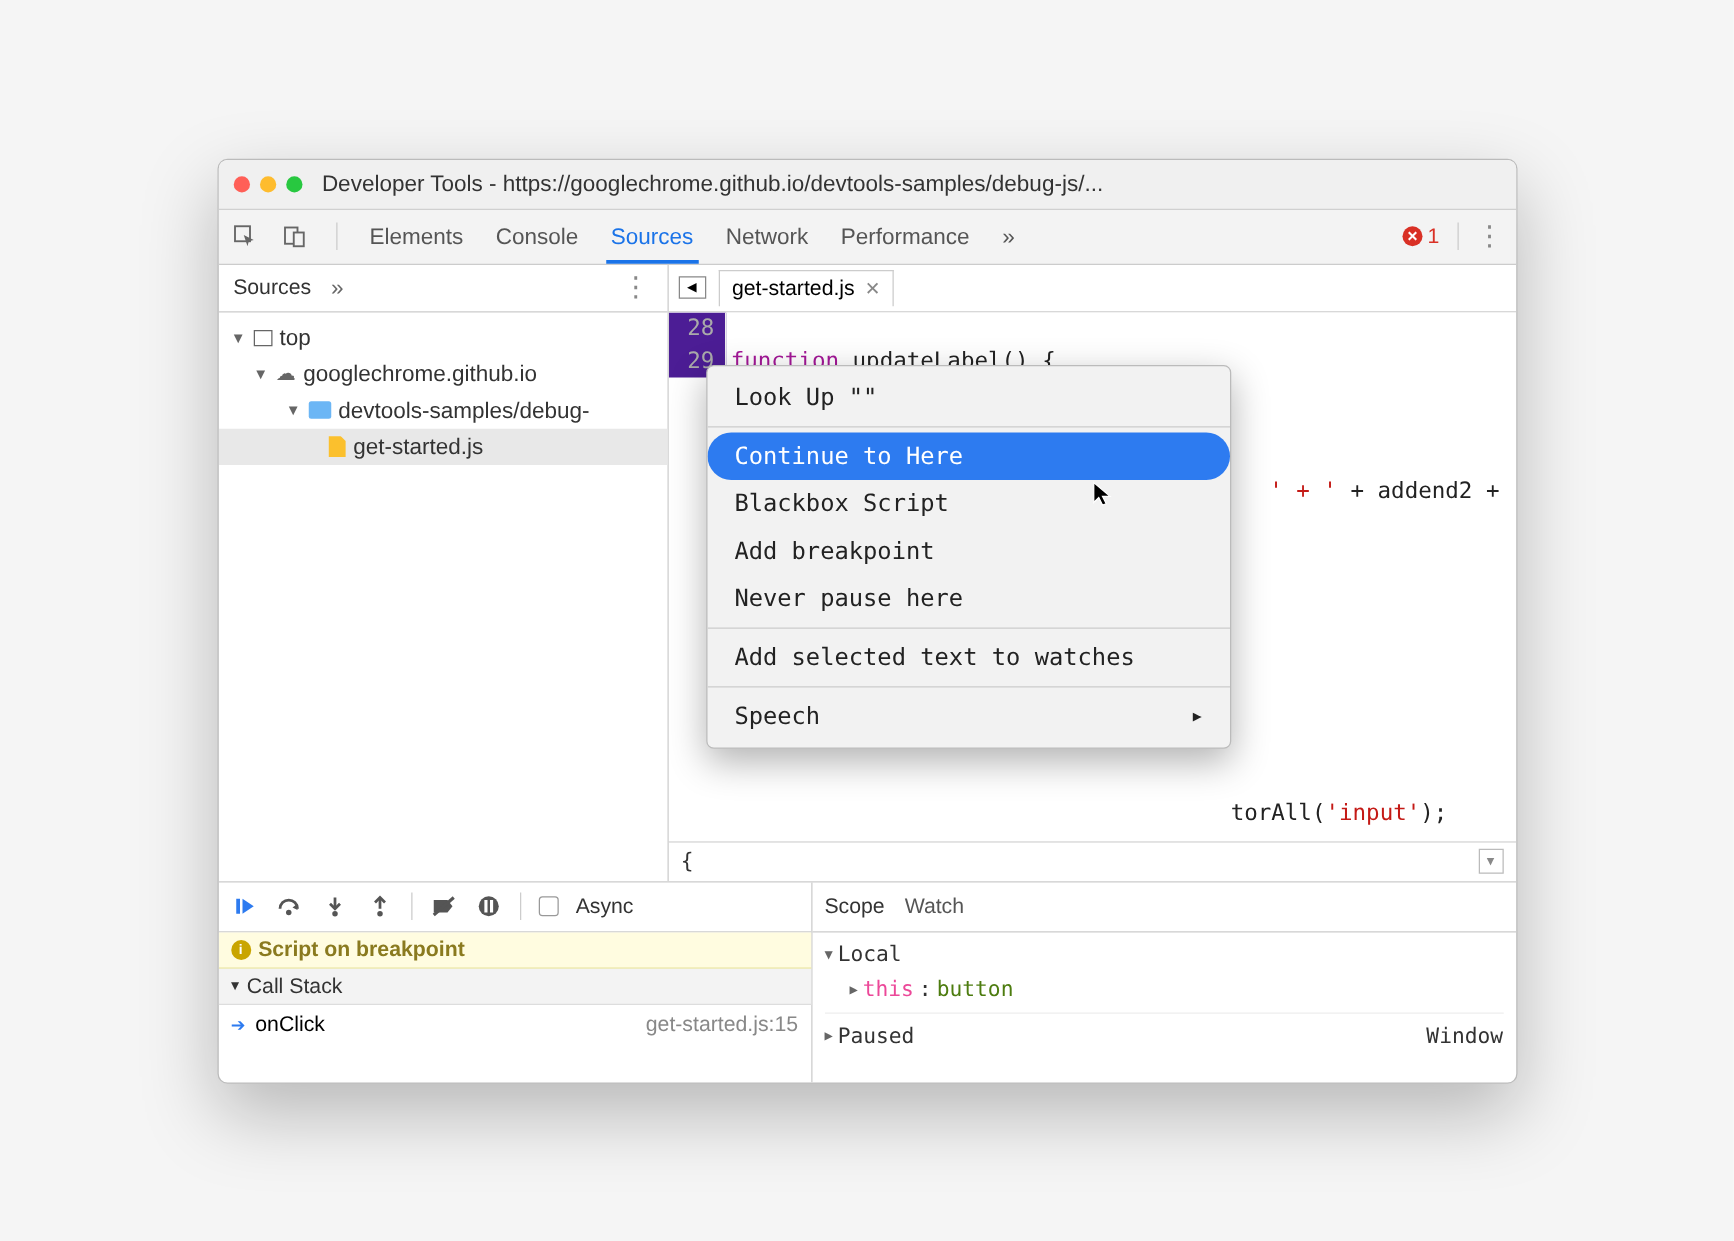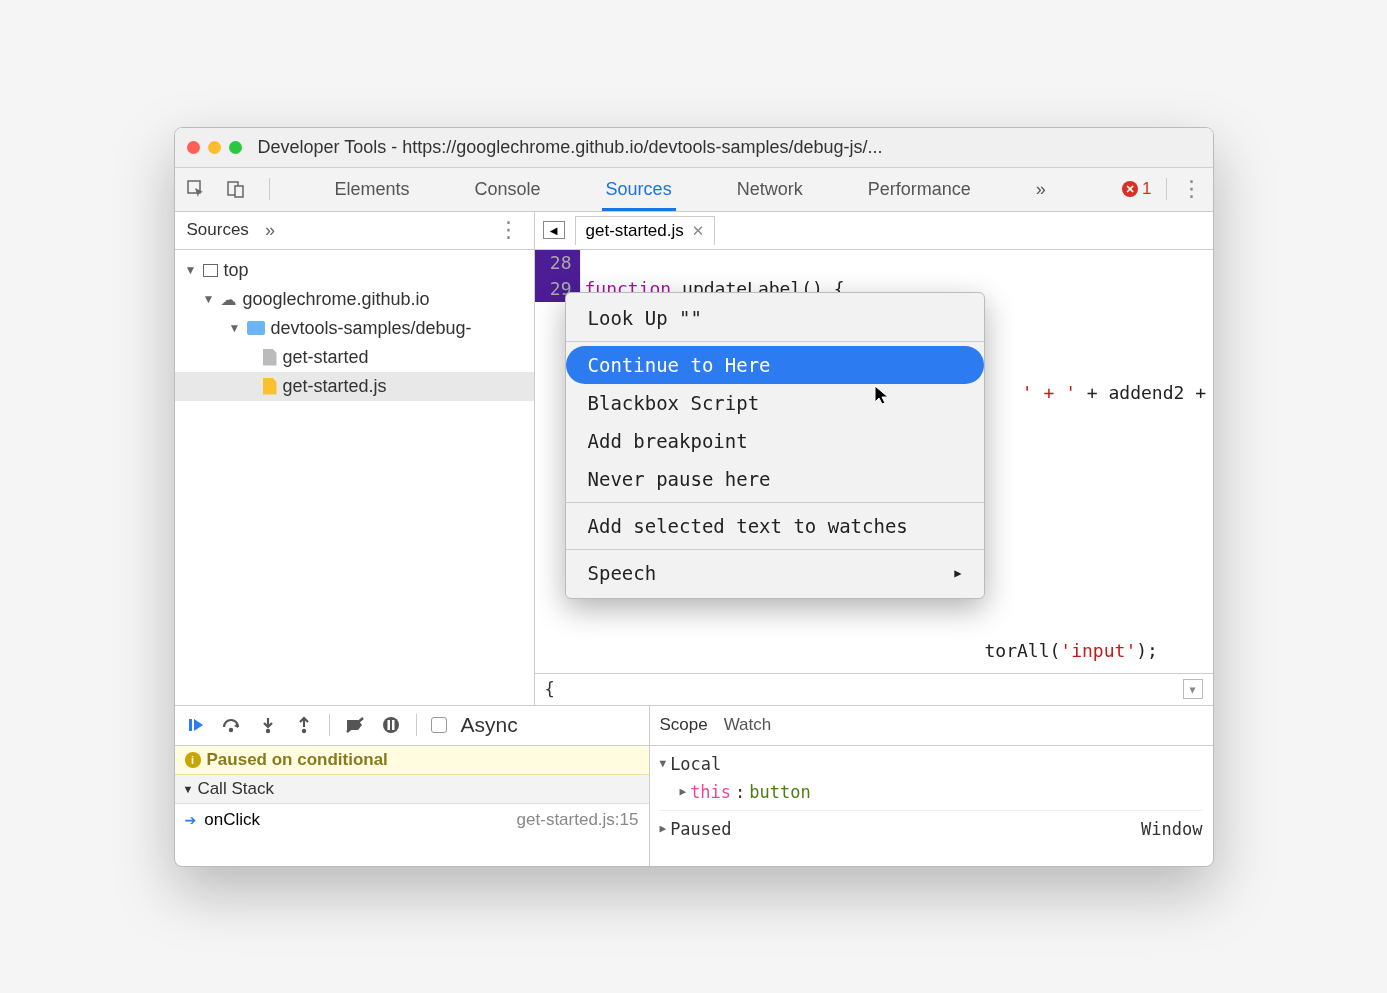--- a/index.html
+++ b/index.html
@@ -41,21 +41,21 @@
   height: 44px;
   background: #f3f3f3;
   border-bottom: 1px solid #ccc;
   display: flex;
   align-items: center;
   padding: 0 10px;
   gap: 18px;
   font-size: 18px;
   color: #555;
 }
-.tabbar .panel-tab { padding: 0 4px; cursor: default; margin-left: 39px; }
+.tabbar .panel-tab { padding: 0 4px; cursor: default; }
 .tabbar .panel-tab.active { color: #1a73e8; border-bottom: 3px solid #1a73e8; padding-bottom: 8px; margin-top: 11px;}
 .tabbar .ico { width: 22px; height: 22px; display: inline-flex; align-items: center; justify-content: center; color: #666;}
 .tabbar .sep { width:1px; height:22px; background:#ccc; margin:0 4px;}
 .tabbar .right { margin-left: auto; display: flex; align-items: center; gap: 10px; }
 .err { display:flex; align-items:center; gap:4px; color:#d93025; font-size:17px;}
 .err-icon { width:16px; height:16px; background:#d93025; border-radius:50%; color:#fff; font-size:11px; display:flex; align-items:center; justify-content:center; font-weight:bold;}
 
 .main-area { flex:1; display:flex; border-bottom:1px solid #ccc; overflow:hidden; }
 .sidebar { width: 360px; border-right:1px solid #ccc; display:flex; flex-direction:column; }
 .side-tabs { height:38px; border-bottom:1px solid #ccc; display:flex; align-items:center; padding:0 8px; gap:12px; font-size:17px; color:#333;}
@@ -104,21 +104,21 @@
 }
 .cm-item { padding:6px 22px; display:flex; align-items:center; justify-content:space-between;}
 .cm-item.hover { background:#2d7bf0; color:#fff;border-radius:19px; }
 .cm-sep { height:1px; background:#ccc; margin:4px 0;}
 .cm-arrow { font-size:12px;}
 
 .cursor-icon { position:absolute; left:833px; top:362px; font-size:20px; color:#000; pointer-events:none;}
 
 .bottom { height:160px; display:flex; }
 .bot-left { width:475px; border-right:1px solid #ccc; display:flex; flex-direction:column;}
-.debug-toolbar { height:40px; border-bottom:1px solid #ccc; display:flex; align-items:center; padding:0 10px; gap:14px; font-size:21px; color:#333;}
+.debug-toolbar { height:40px; border-bottom:1px solid #ccc; display:flex; align-items:center; padding:0 10px; gap:14px; font-size:17px; color:#333;}
 .debug-toolbar .dbtn { width:22px; height:22px; display:flex; align-items:center; justify-content:center; color:#555;}
 .debug-toolbar .dsep { width:1px; height:22px; background:#ccc;}
 .checkbox { width:16px; height:16px; border:1.5px solid #999; border-radius:3px; display:inline-block;}
 .paused-banner { background:#fffce0; border-bottom:1px solid #e8e29a; padding:4px 10px; font-size:17px; color:#8a7a1f; font-weight:600; display:flex; align-items:center; gap:6px;}
 .paused-banner .warn-icon { width:16px;height:16px;background:#c9a500;border-radius:50%; color:#fff; font-size:11px; display:flex;align-items:center;justify-content:center; font-weight:bold;}
 .section-header { padding:4px 8px; font-size:17px; color:#333; background:#f3f3f3; border-bottom:1px solid #ddd; display:flex; align-items:center; gap:4px;}
 .callstack-row { padding:6px 10px; font-size:17px; display:flex; align-items:center; gap:8px;}
 .callstack-row .loc { margin-left:auto; color:#888;}
 .arrow-right { color:#2d7bf0; font-size:14px;}
 
@@ -192,24 +192,20 @@
         <div class="tree-row indent1">
           <span class="disclosure">▼</span>
           <span class="cloud-icon">☁</span>
           <span>googlechrome.github.io</span>
         </div>
         <div class="tree-row indent2">
           <span class="disclosure">▼</span>
           <span class="folder-icon"></span>
           <span>devtools-samples/debug-</span>
         </div>
-        <div class="tree-row indent3">
-          <span class="file-icon"></span>
-          <span>get-started</span>
-        </div>
         <div class="tree-row indent3 selected">
           <span class="file-icon js"></span>
           <span>get-started.js</span>
         </div>
       </div>
     </div>
 
     <div class="editor-pane">
       <div class="editor-tabs">
         <span class="toggle-nav">◀</span>
@@ -219,21 +215,21 @@
         </div>
       </div>
       <div class="code-scroll" style="position:relative;">
         <div class="gutter">
           <div>28</div>
           <div>29</div>
         </div>
         <div class="code-lines">
 <div><span class="kw">function</span><span> updateLabel() {</span></div>
 <div><span class="kw">    var</span><span> addend1 = getNumber1();</span></div>
-<div style="margin-left:420px;text-align:center;"><span class="str"> ' + '</span><span> + addend2 +</span></div>
+<div style="margin-left:420px;"><span class="str"> ' + '</span><span> + addend2 +</span></div>
 <div style="height:180px;"></div>
 <div style="margin-left:400px;"><span>torAll(</span><span class="str">'input'</span><span>);</span></div>
 
 
         </div>
 
         <div class="context-menu" style="left:30px; top:42px;">
           <div class="cm-item">
               <span>Look Up ""</span>
             </div>
@@ -316,21 +312,21 @@
               <rect x="6.5" y="5" width="2.5" height="10" fill="#fff"></rect>
               <rect x="11" y="5" width="2.5" height="10" fill="#fff"></rect>
             </svg>
         </span>
         <span class="dsep"></span>
         <span class="checkbox"></span>
         <span>Async</span>
       </div>
       <div class="paused-banner">
         <span class="warn-icon">i</span>
-        <span>Paused on conditional</span>
+        <span>Script on breakpoint</span>
       </div>
       <div class="section-header">
         <span style="font-size:11px;">▼</span>
         <span>Call Stack</span>
       </div>
       <div class="callstack-row">
         <span class="arrow-right">➔</span>
         <span>onClick</span>
         <span class="loc">get-started.js:15</span>
       </div>

